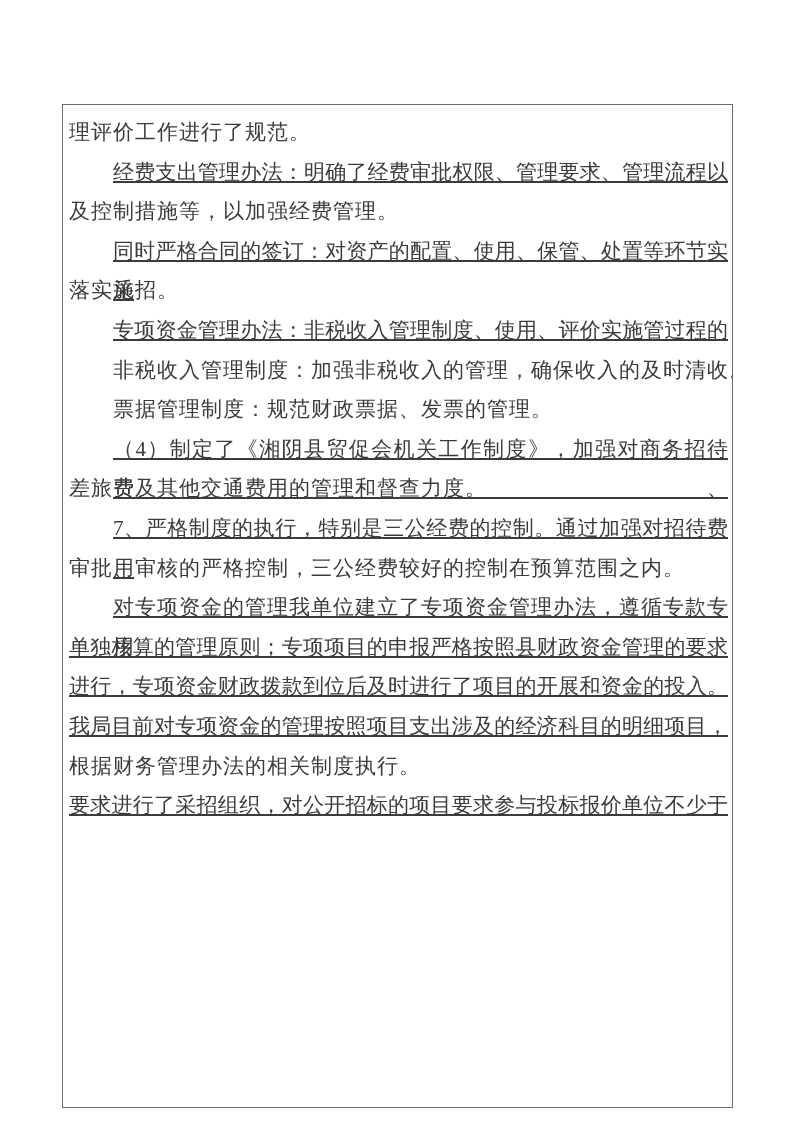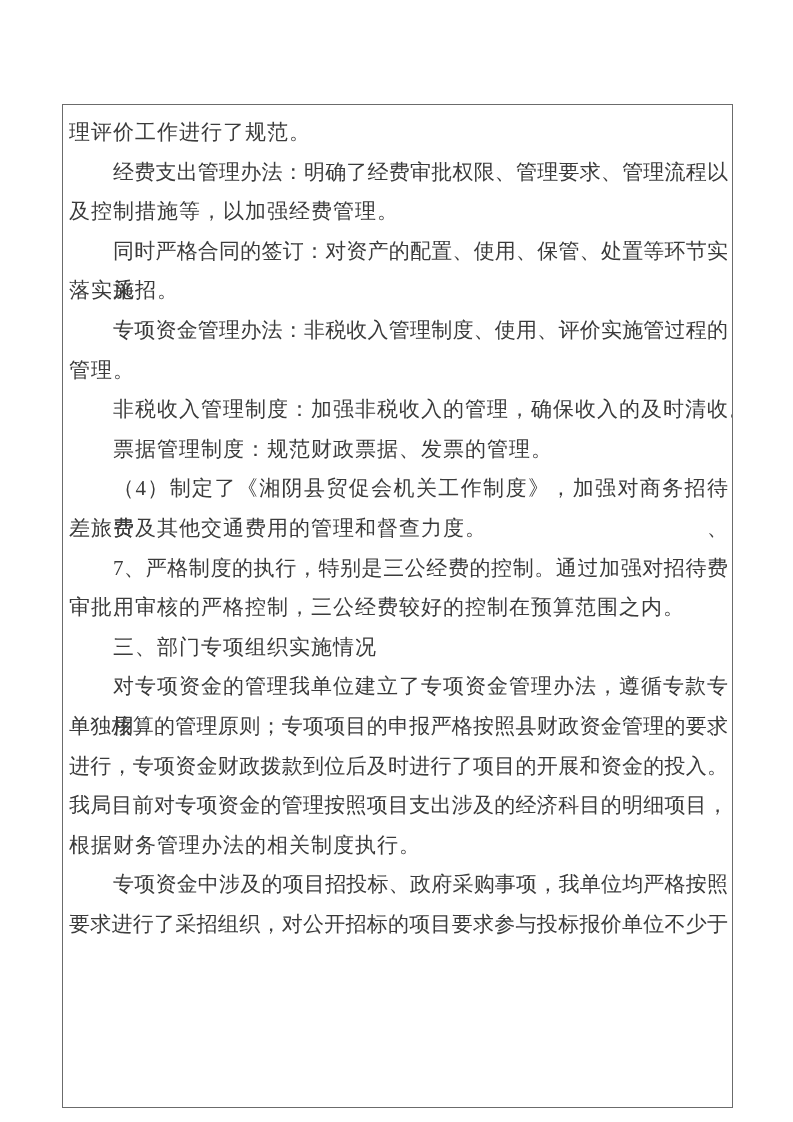--- a/index.html
+++ b/index.html
@@ -35,40 +35,38 @@
     text-align: left;
   }
   .line.indent {
     padding-left: 44px;
   }
   .line.just {
     white-space: normal;
     text-align: justify;
     text-align-last: justify;
     letter-spacing: 0;
+    text-decoration: underline;
   }
 </style>
 </head>
 <body style="--page-bg: #ffffff; --text-color: #3b3b3b; --border-color: #6b6b6b;">
 
 <div class="doc-cell" id="cell-container">
     <div class="line">理评价工作进行了规范。</div>
     <div class="line indent just">经费支出管理办法：明确了经费审批权限、管理要求、管理流程以</div>
     <div class="line">及控制措施等，以加强经费管理。</div>
     <div class="line indent just">同时严格合同的签订：对资产的配置、使用、保管、处置等环节实施</div>
     <div class="line">落实采招。</div>
     <div class="line indent just">专项资金管理办法：非税收入管理制度、使用、评价实施管过程的</div>
-    <div class="line">管理。</div>
     <div class="line indent">非税收入管理制度：加强非税收入的管理，确保收入的及时清收。</div>
     <div class="line indent">票据管理制度：规范财政票据、发票的管理。</div>
     <div class="line indent just">（4）制定了《湘阴县贸促会机关工作制度》，加强对商务招待费、</div>
     <div class="line">差旅费及其他交通费用的管理和督查力度。</div>
     <div class="line indent just">7、严格制度的执行，特别是三公经费的控制。通过加强对招待费用</div>
     <div class="line">审批、审核的严格控制，三公经费较好的控制在预算范围之内。</div>
-    <div class="line indent">三、部门专项组织实施情况</div>
     <div class="line indent just">对专项资金的管理我单位建立了专项资金管理办法，遵循专款专用、</div>
     <div class="line just">单独核算的管理原则；专项项目的申报严格按照县财政资金管理的要求</div>
     <div class="line just">进行，专项资金财政拨款到位后及时进行了项目的开展和资金的投入。</div>
     <div class="line just">我局目前对专项资金的管理按照项目支出涉及的经济科目的明细项目，</div>
     <div class="line">根据财务管理办法的相关制度执行。</div>
-    <div class="line indent just">专项资金中涉及的项目招投标、政府采购事项，我单位均严格按照</div>
     <div class="line just">要求进行了采招组织，对公开招标的项目要求参与投标报价单位不少于</div>
   </div>
 
 </body></html>

